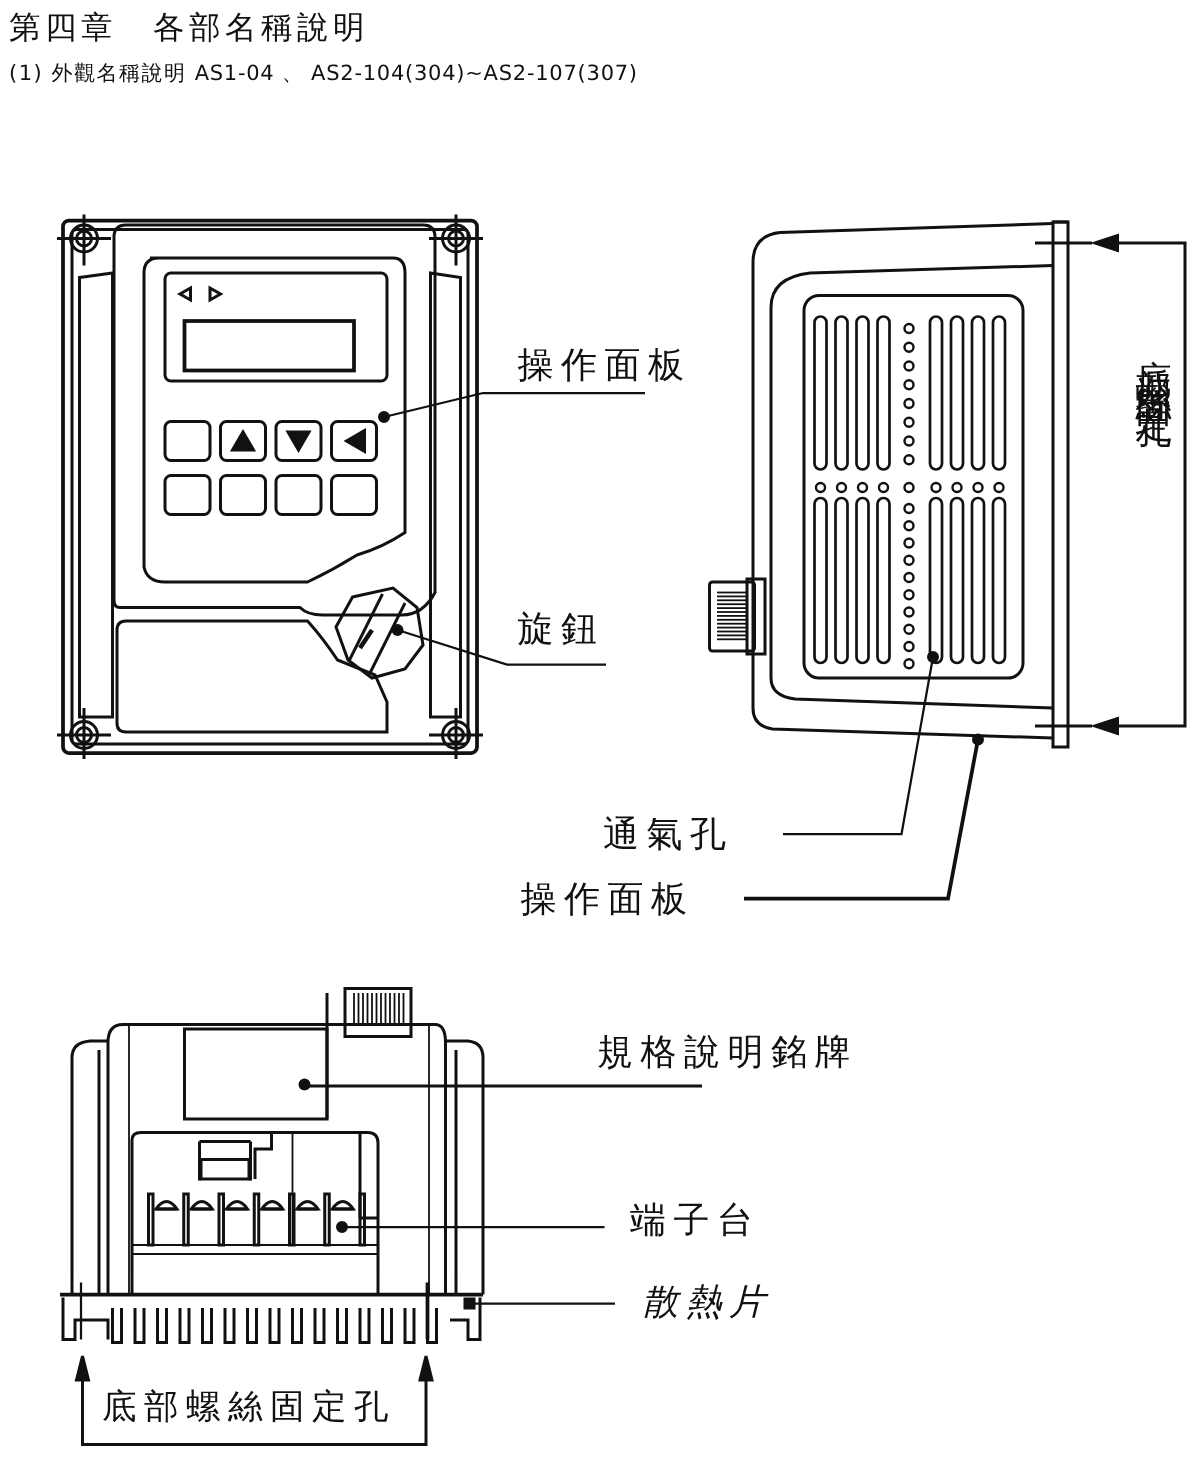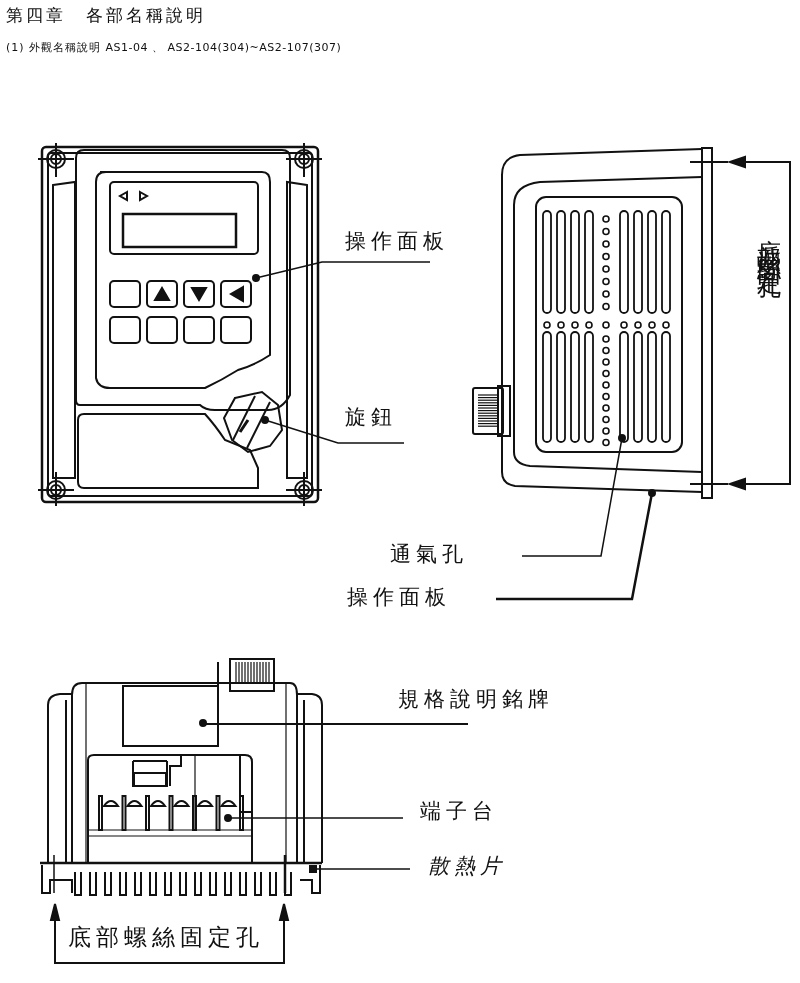--- a/index.html
+++ b/index.html
@@ -1,24 +1,24 @@
 <!DOCTYPE html>
 <html><head>
 <meta charset="utf-8">
 <style>
   html, body { margin: 0; padding: 0; background: #ffffff; }
   body { width: 800px; height: 983px; position: relative; overflow: hidden;
          font-family: "DejaVu Serif", serif; color: #111; }
-  .chapter { position: absolute; left: 6px; top: 4px; font-size: 17px; letter-spacing: 3px;
+  .chapter { position: absolute; left: 6px; top: 4px; font-size: 21px; letter-spacing: 3px;
              font-family: "DejaVu Serif", serif; }
-  .subtitle { position: absolute; left: 6px; top: 40px; font-size: 11px; letter-spacing: 1px;
+  .subtitle { position: absolute; left: 6px; top: 40px; font-size: 14px; letter-spacing: 1px;
               font-family: "DejaVu Sans", sans-serif; }
   .subtitle .model { font-family: "DejaVu Sans", sans-serif; letter-spacing: 0.5px; }
   svg.drawing { position: absolute; left: 0; top: 0; }
-  .lbl { position: absolute; font-size: 21px; letter-spacing: 5px; font-family: "DejaVu Serif", serif;
+  .lbl { position: absolute; font-size: 24px; letter-spacing: 5px; font-family: "DejaVu Serif", serif;
          white-space: nowrap; }
   .vlbl { position: absolute; font-size: 24px; writing-mode: vertical-rl; letter-spacing: 6px;
           font-family: "DejaVu Serif", serif; }
 </style>
 </head>
 <body>
 
 <div class="chapter">第四章　各部名稱說明</div>
 <div class="subtitle">
   <span>(1)</span>
@@ -266,18 +266,18 @@
     <line x1="203" y1="724" x2="468" y2="724" stroke-width="2"></line>
     <circle cx="228" cy="818" r="3" fill="#111"></circle>
     <line x1="228" y1="818" x2="403" y2="818" stroke-width="1.5"></line>
     <line x1="316" y1="869" x2="410" y2="869" stroke-width="1.5"></line>
   </g>
 </svg>
 
 <div class="lbl" style="left:345px; top:227px;">操作面板</div>
 <div class="lbl" style="left:345px; top:403px;text-align:right;">旋鈕</div>
 <div class="vlbl" style="left:753px; top:220px;">底部螺絲固定孔</div>
-<div class="lbl" style="left:390px; top:540px;">通氣孔</div>
+<div class="lbl" style="left:402px; top:540px;">通氣孔</div>
 <div class="lbl" style="left:347px; top:583px;">操作面板</div>
 <div class="lbl" style="left:358px; top:685px;margin-left:40px;">規格說明銘牌</div>
 <div class="lbl" style="left:420px; top:797px;">端子台</div>
 <div class="lbl" style="left:428px; top:852px;font-style:italic;">散熱片</div>
 <div class="lbl" style="left:68px; top:922px; font-size:23px;">底部螺絲固定孔</div>
 
 </body></html>

